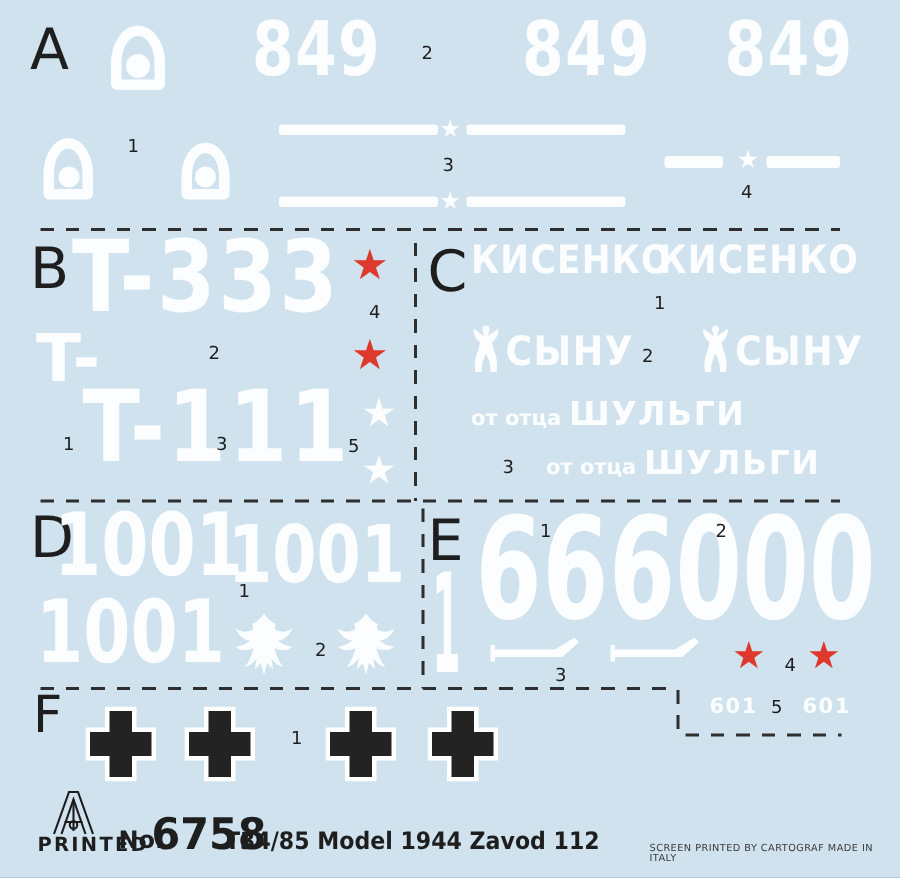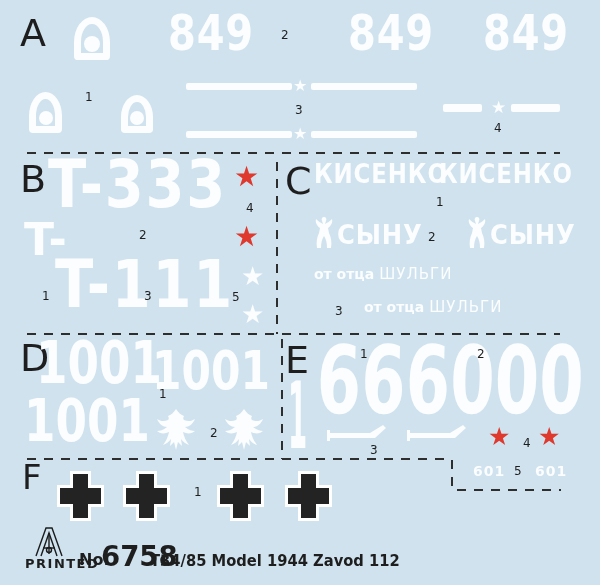--- a/index.html
+++ b/index.html
@@ -17,21 +17,21 @@
   .lbl{font-size:12px;line-height:1;color:var(--ink);font-weight:400;}
   
   .w{color:var(--white);font-weight:bold;line-height:1;white-space:nowrap;}
   .n849{font-size:50px;transform:scaleX(.8);transform-origin:left top;letter-spacing:1px;}
   .t333,.t111{font-size:66px;transform:scaleX(.85);transform-origin:left top;letter-spacing:2px;}
   .tdash{font-size:44px;letter-spacing:1px;}
   .kisenko{font-size:26px;text-transform:uppercase;transform:scaleX(.88);transform-origin:left top;letter-spacing:1px;}
   .synu{font-size:27px;text-transform:uppercase;transform:scaleX(.9);transform-origin:left top;letter-spacing:1px;}
   .phrase{line-height:1;white-space:nowrap;}
   .phrase .small{font-size:14px;color:var(--white);font-weight:bold;}
-  .phrase .big{font-size:15px;color:var(--white);font-weight:normal;letter-spacing:1px;}
+  .phrase .big{font-size:22px;color:var(--white);font-weight:bold;letter-spacing:1px;}
   .n1001a{font-size:58px;transform:scaleX(.78);transform-origin:left top;}
   .n1001b{font-size:53px;transform:scaleX(.8);transform-origin:left top;}
   .n666{font-size:94px;transform:scaleX(.68) skewX(-2deg);transform-origin:left top;}
   .tall1{font-size:92px;transform:scaleX(.3);transform-origin:left top;}
   .n601{font-size:14px;letter-spacing:1px;}
   
   .star{line-height:1;}
   .star.red{color:var(--red);}
   .star.white{color:var(--white);}
   
@@ -208,14 +208,15 @@
       <path d="M15 29 L23 6 L31 29"></path>
       <line x1="17" y1="21" x2="29" y2="21"></line>
       <line x1="23" y1="6" x2="23" y2="27"></line>
       <circle cx="23" cy="23" r="2.5"></circle>
     </g>
   </svg>
   <div class="abs brand" style="left:25px;top:557px;">PRINTED</div>
   <div class="abs no-label" style="left:79px;top:552px;text-align:center;">No.</div>
   <div class="abs kit-no" style="left:101px;top:542px;">6758</div>
   <div class="abs kit-title" style="left:150px;top:553px;">T34/85 Model 1944 Zavod 112</div>
+  <div class="abs print-note" style="left:433px;top:562px;">SCREEN PRINTED BY CARTOGRAF MADE IN ITALY</div>
 
 </div>
 
 </body></html>

